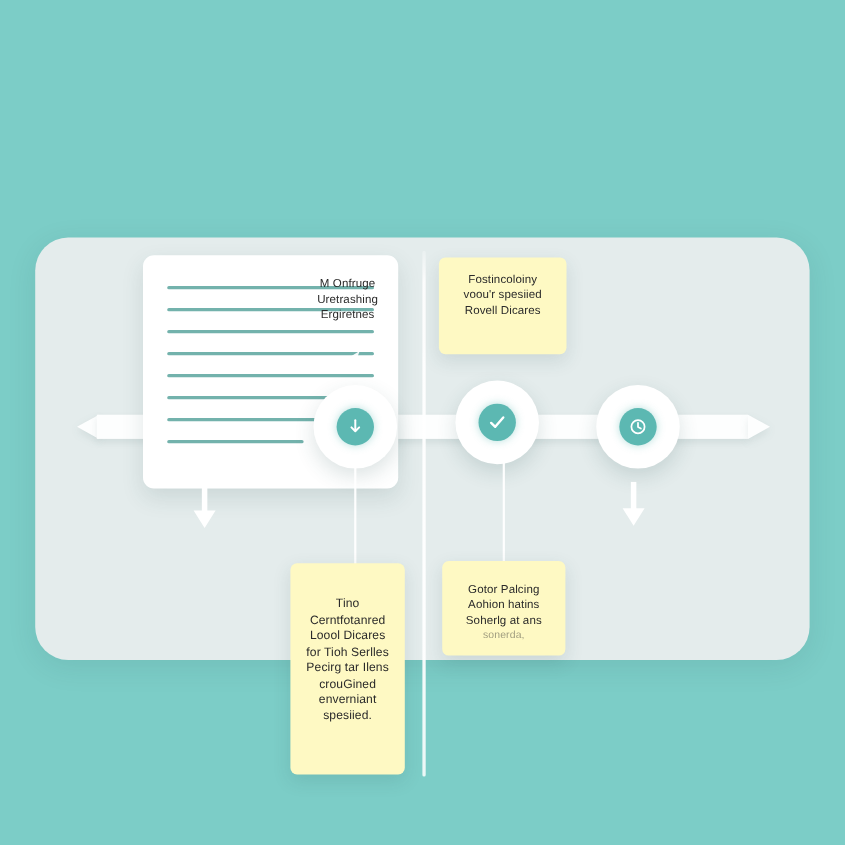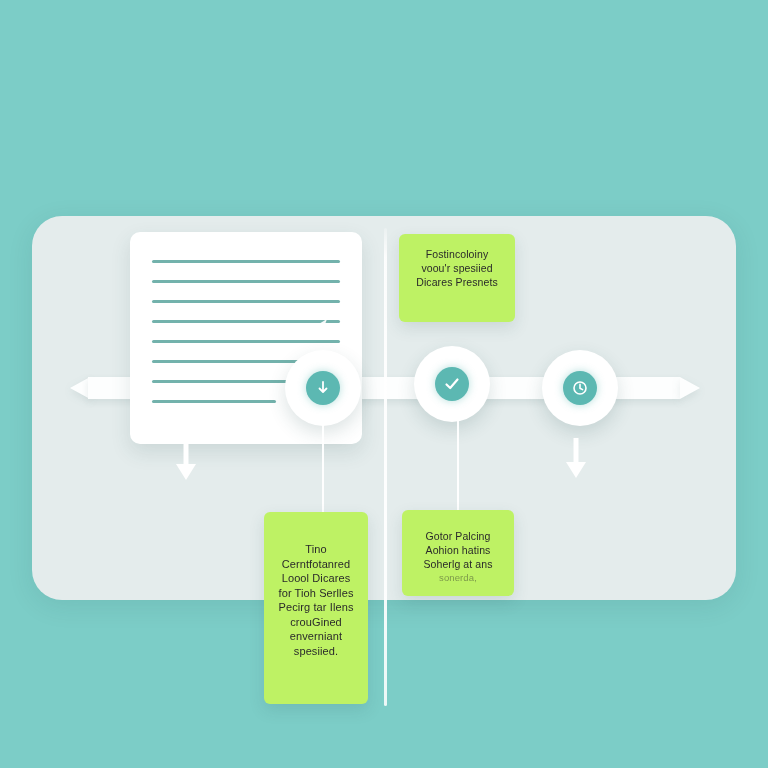--- a/index.html
+++ b/index.html
@@ -135,21 +135,21 @@
   .node svg {
     display: block;
   }
   #node-1 { left: 285px; top: 350px; }
   #node-2 { left: 414px; top: 346px; }
   #node-3 { left: 542px; top: 350px; }
 
   
   .note {
     position: absolute;
-    background: #bef264;
+    background: #fef9c3;
     border-radius: 6px;
     box-shadow: 0 6px 16px rgba(40,80,80,0.13);
     color: #2a2a2a;
     text-align: center;
     line-height: 1.32;
     font-size: 10.5px;
     letter-spacing: 0.1px;
     box-sizing: border-box;
     padding: 14px 8px;
     overflow: hidden;
@@ -238,31 +238,36 @@
       <div class="doc-line"></div>
       <div class="doc-line"></div>
       <div class="doc-line"></div>
       <div class="doc-line"></div>
       <div class="doc-line"></div>
       <div class="doc-line"></div>
       <div class="doc-line short"></div>
     </div>
   </div>
 
+  <div class="note" id="note-top-a">
+    <div>M Onfruge</div>
+    <div>Uretrashing</div>
+    <div>Ergiretnes</div>
+  </div>
 
   <div id="pointer-arrow">
     <svg width="30" height="26" viewBox="0 0 30 26">
       <path d="M2 14 L20 3 L17 11 L28 9 L10 23 L13 15 Z" fill="#ffffff" opacity="0.92"></path>
     </svg>
   </div>
 
   <div class="note" id="note-top-b">
     <div>Fostincoloiny</div>
     <div>voou'r spesiied</div>
-    <div>Dicares Presnets</div>
+    <div>Rovell Dicares</div>
   </div>
 
   <div class="node" id="node-1">
     <span class="glyph-bg">
       <svg width="18" height="18" viewBox="0 0 18 18">
         <path d="M9 3 L9 12" stroke="#ffffff" stroke-width="1.8" stroke-linecap="round" fill="none"></path>
         <path d="M5.5 9.5 L9 13 L12.5 9.5" stroke="#ffffff" stroke-width="1.8" stroke-linecap="round" stroke-linejoin="round" fill="none"></path>
       </svg>
     </span>
   </div>

